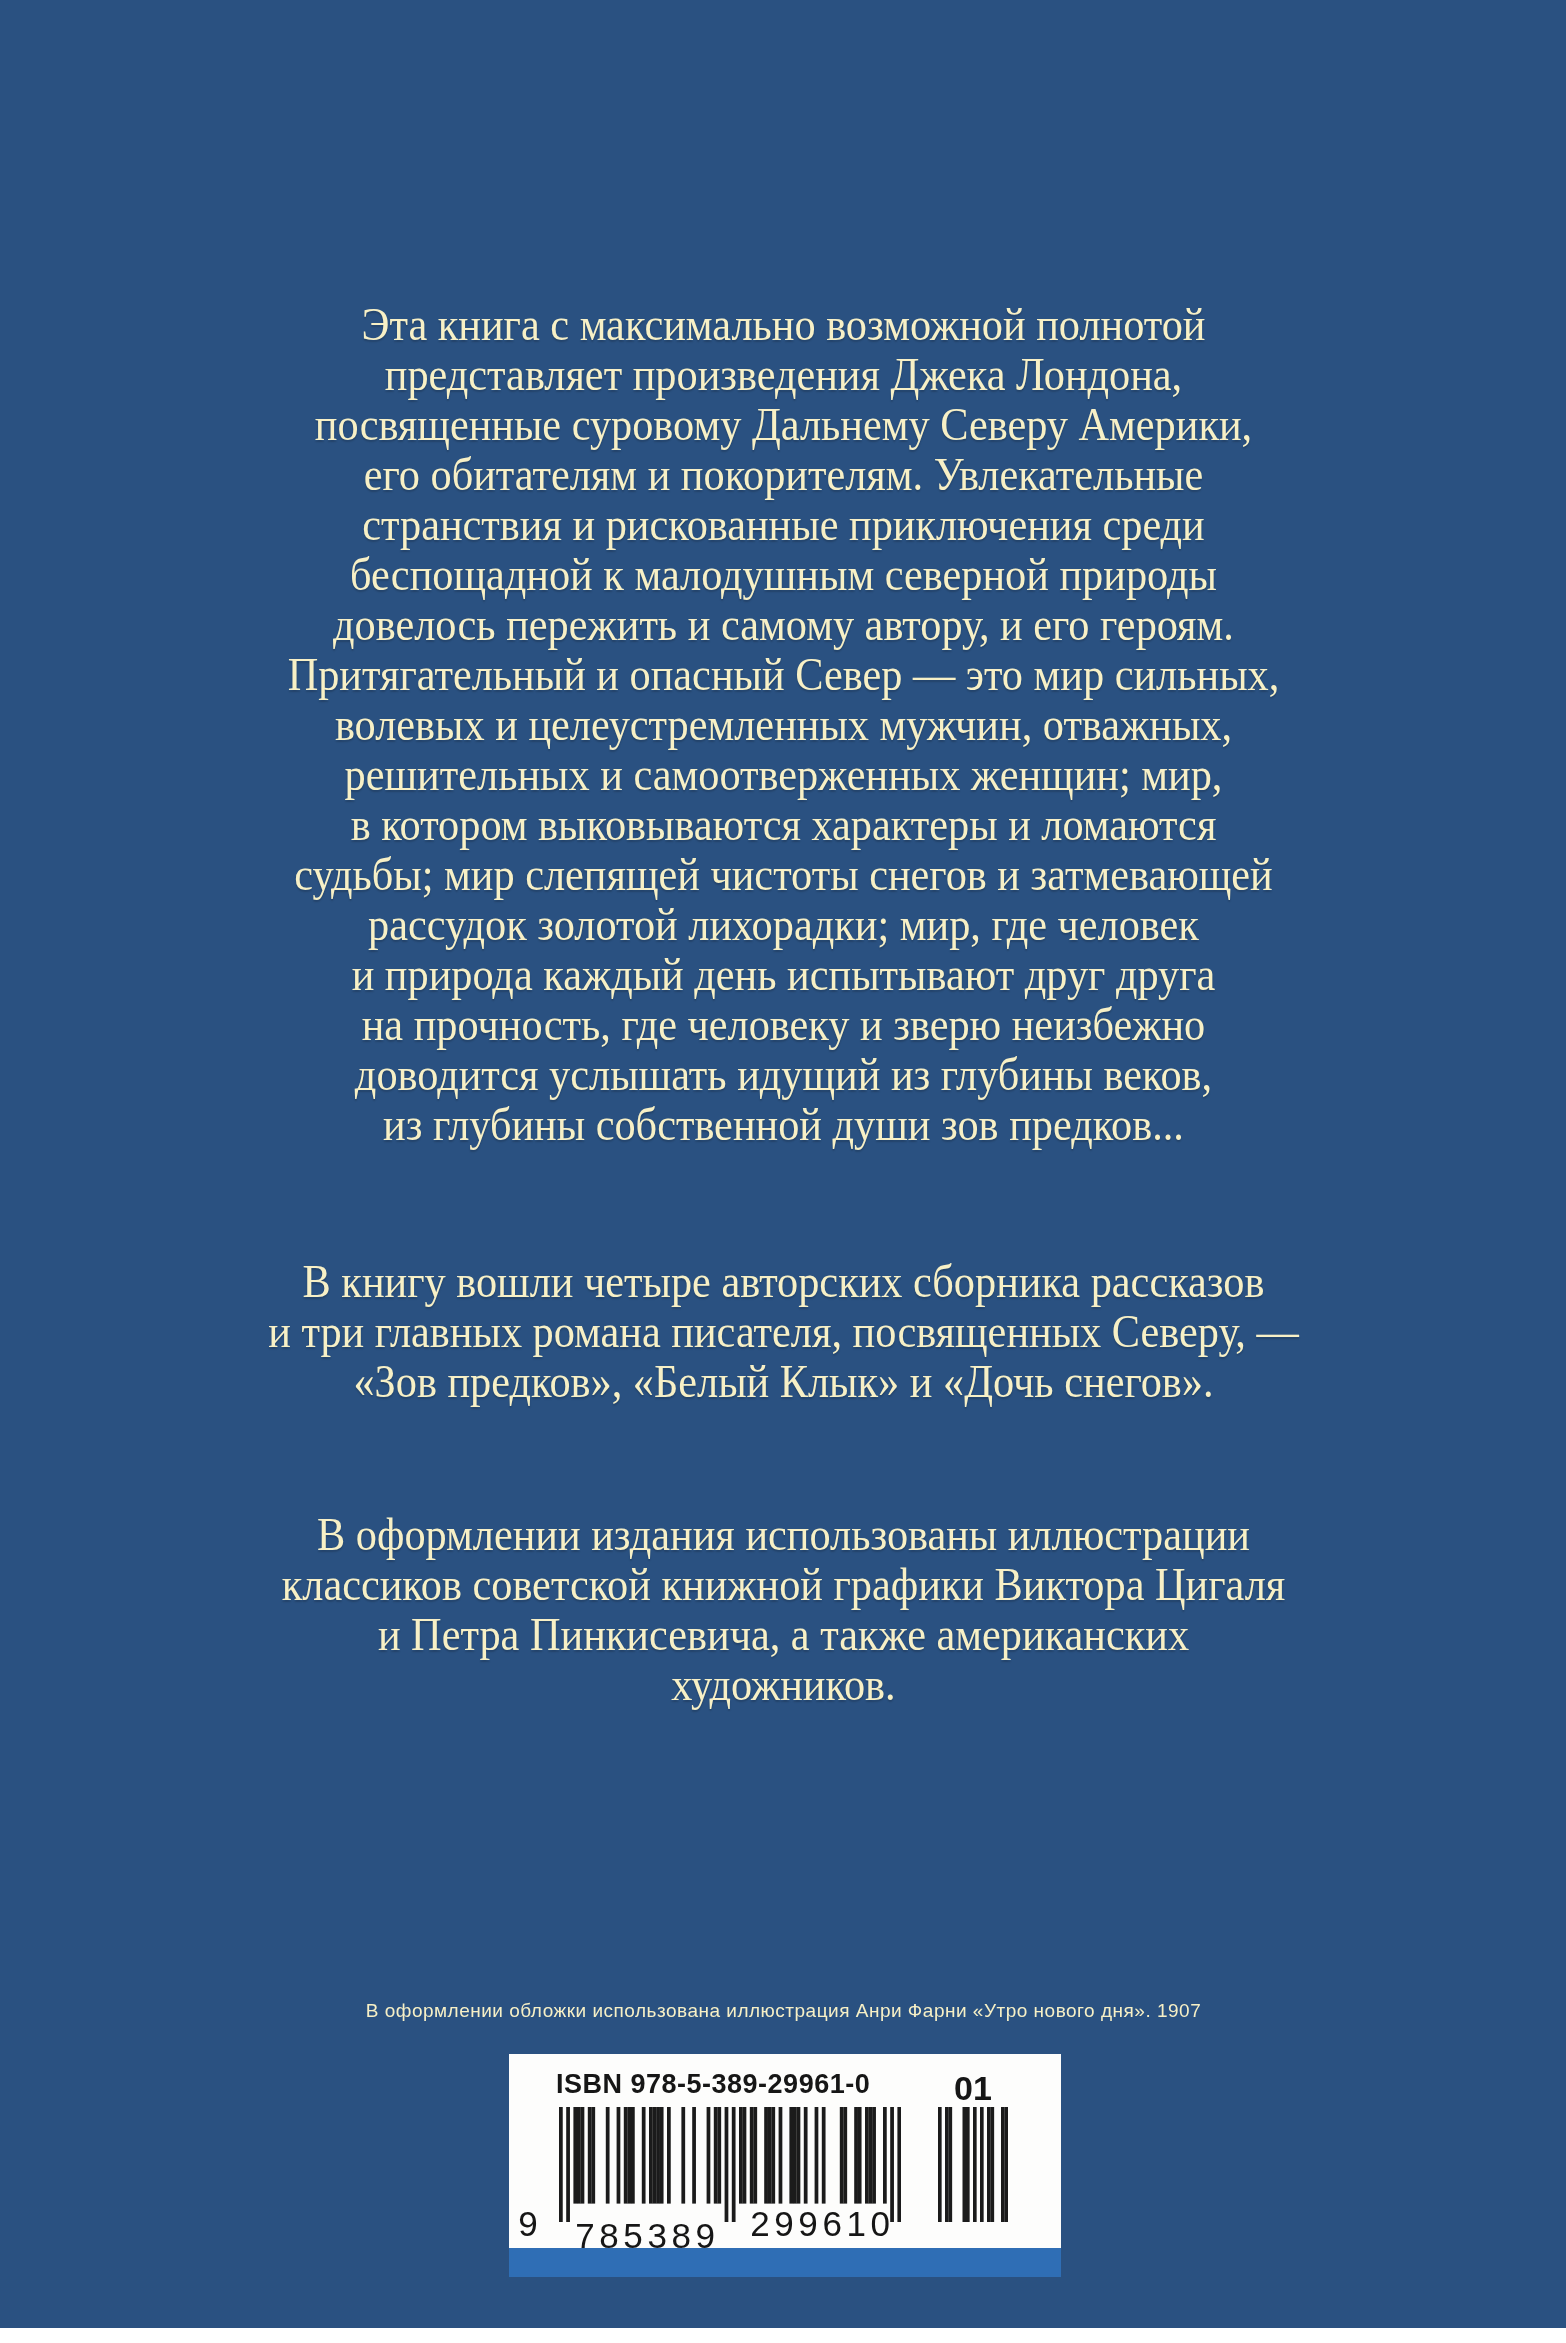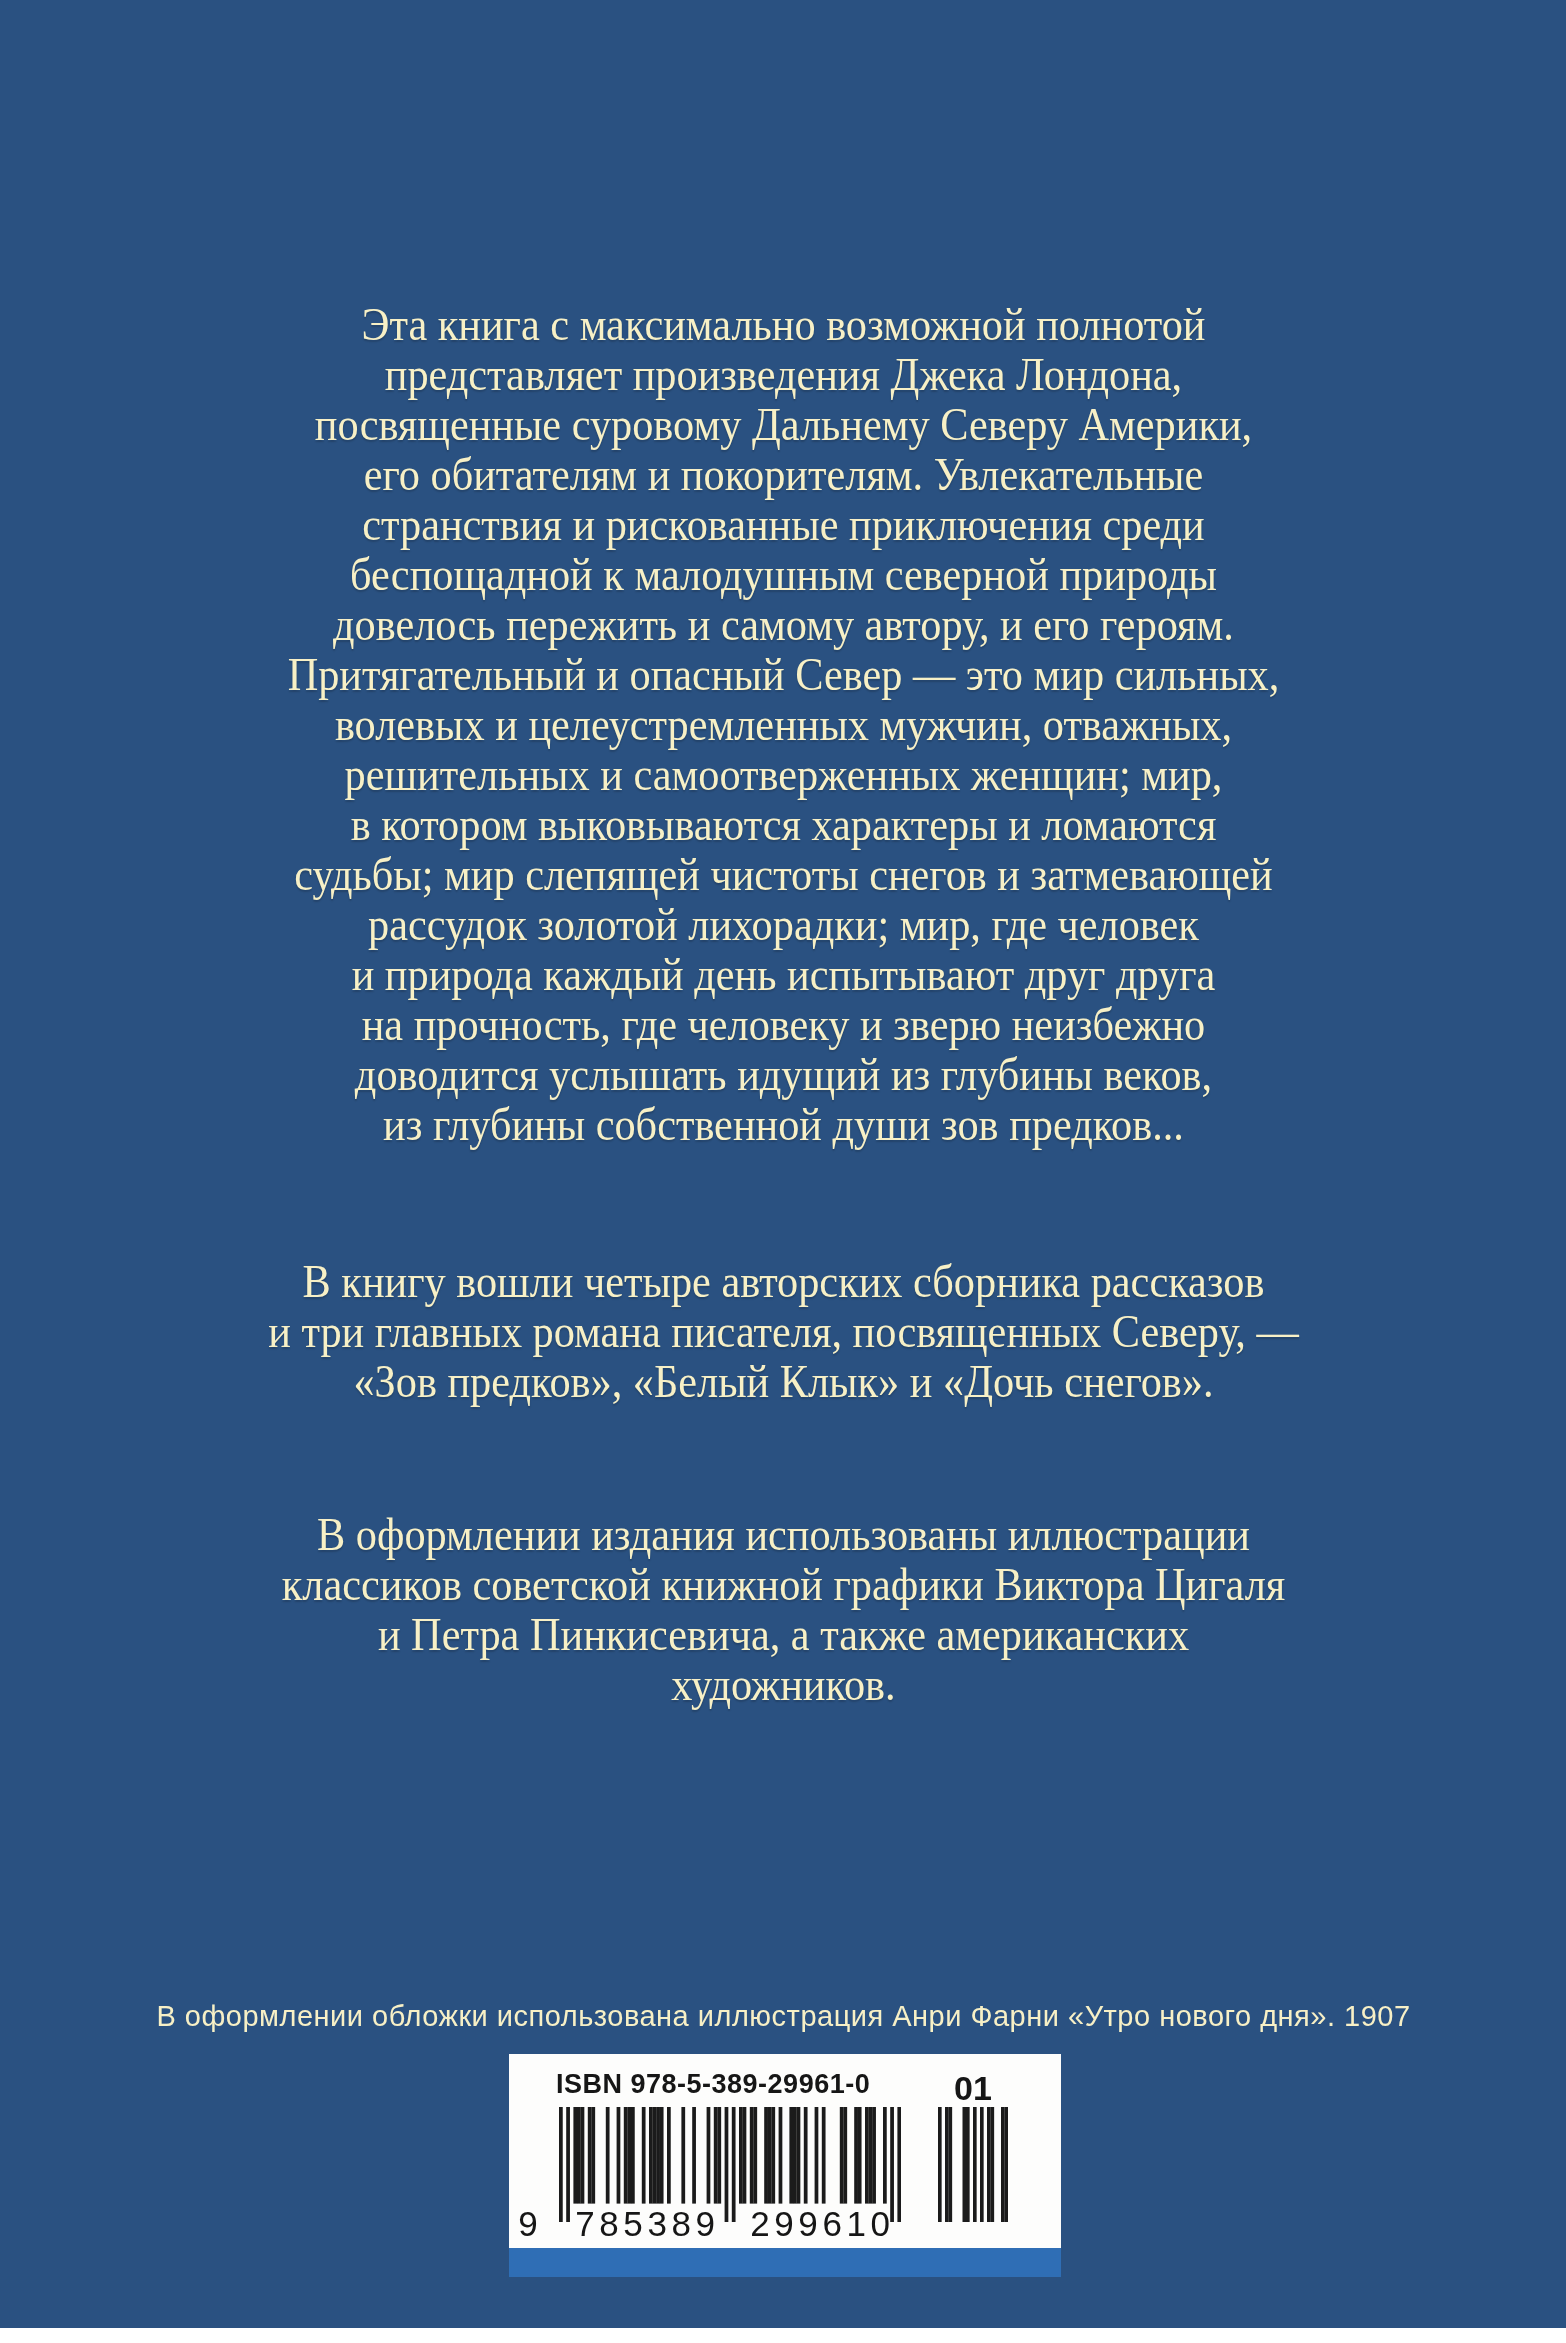--- a/index.html
+++ b/index.html
@@ -35,21 +35,21 @@
   .annotation .para + .para.gap2 { margin-top: 53px; }
   
   .credit {
     position: absolute;
     left: 0;
     top: 2000px;
     width: 1567px;
     text-align: center;
     color: #f7f0c6;
     font-family: "Liberation Sans", sans-serif;
-    font-size: 29px;
+    font-size: 19px;
     letter-spacing: 0.5px;
   }
   
   .barcode-box {
     position: absolute;
     left: 509px;
     top: 2054px;
     width: 552px;
     height: 194px;
     background: #fdfdfc;
@@ -100,21 +100,21 @@
   .digits-row {
     position: absolute;
     left: 9.2px;
     top: 151px;
     height: 37px;
     font-size: 35px;
     line-height: 37px;
     white-space: nowrap;
   }
   .digits-row .d1 { position: absolute; left: 0; }
-  .digits-row .d2 { position: absolute; left: 57px; letter-spacing: 4.6px; }
+  .digits-row .d2 { position: absolute; left: 57px; letter-spacing: 4.6px; margin-top: 12px; }
   .digits-row .d3 { position: absolute; left: 232px; letter-spacing: 4.6px; }
 </style>
 </head>
 <body>
 
 <div id="back-cover">
 
   <div class="annotation">
     <p class="para">Эта книга с максимально возможной полнотой
 представляет произведения Джека Лондона,

